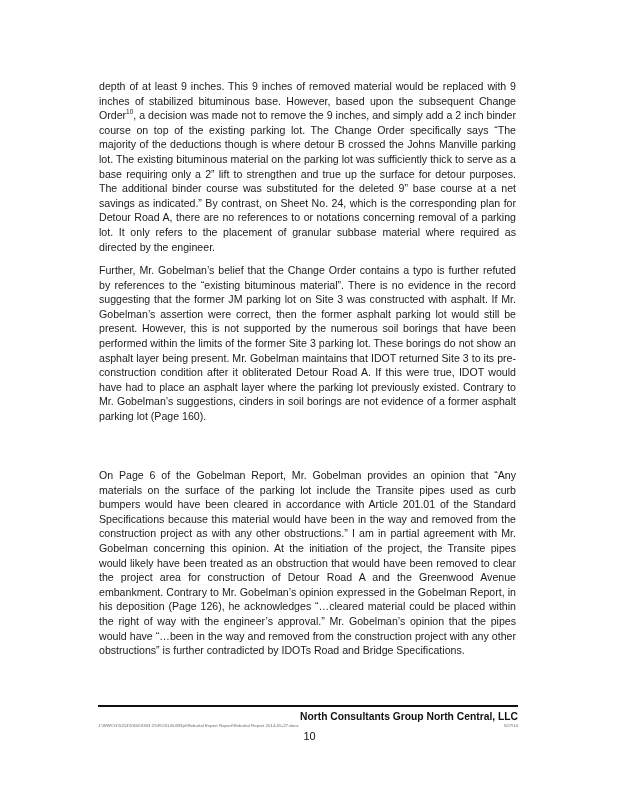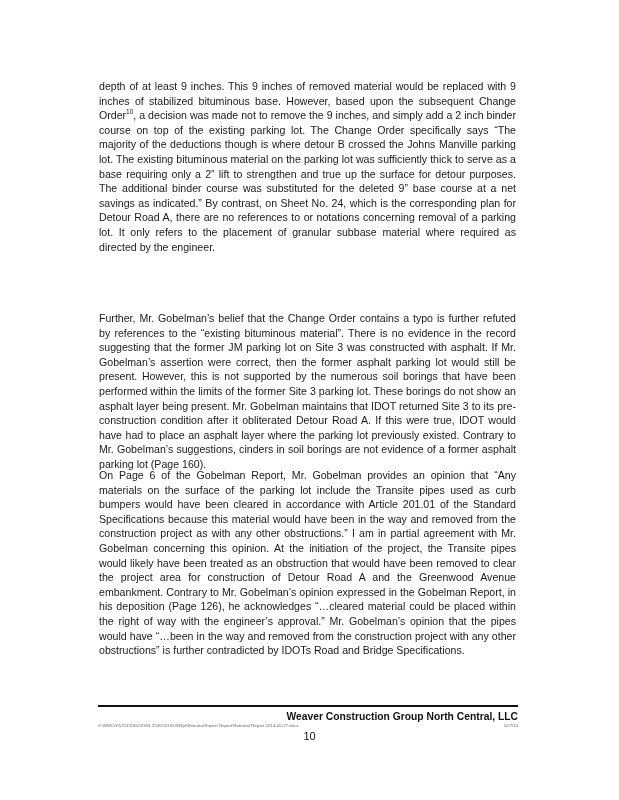--- a/index.html
+++ b/index.html
@@ -3,21 +3,21 @@
   <meta charset="utf-8">
   <style>
     html, body { margin: 0; padding: 0; background: #ffffff; }
     body { width: 619px; height: 800px; position: relative; overflow: hidden;
       font-family: "Liberation Sans", "DejaVu Sans", sans-serif; color: #1a1a1a; }
     .page { position: absolute; left: 0; top: 0; width: 619px; height: 800px; background: #fff; }
     .body-text { position: absolute; left: 99px; width: 417px; font-size: 10.6px; line-height: 14.6px;
       text-align: justify; }
     .para { margin: 0; }
     #p1 { top: 79px; }
-    #p2 { top: 263px; margin-top: 48px; }
+    #p2 { top: 263px; }
     .heading { position: absolute; left: 99px; top: 438px; width: 430px;
       font-family: "DejaVu Serif", "Liberation Serif", serif; font-weight: bold;
       font-size: 13.6px; line-height: 18px; color: #111; }
     #p3 { top: 468px; }
     .footer-rule { position: absolute; left: 98px; top: 705px; width: 420px; height: 1.5px; background: #111; }
     .footer-company { position: absolute; right: 101px; top: 711px; font-size: 10.3px; font-weight: bold; color: #111; }
     .footer-path { position: absolute; left: 98px; top: 723px; font-size: 4.3px; color: #666; letter-spacing: 0.05px; white-space: nowrap; }
     .footer-rev { position: absolute; right: 101px; top: 723px; font-size: 4.3px; color: #666; }
     .page-num { position: absolute; left: 0; width: 619px; top: 730px; text-align: center; font-size: 11px; color: #111; }
     sup { font-size: 6.5px; line-height: 0; }
@@ -34,18 +34,18 @@
   <div class="body-text" id="p2">
     <p class="para">Further, Mr. Gobelman’s belief that the Change Order contains a typo is further refuted by references to the “existing bituminous material”.  There is no evidence in the record suggesting that the former JM parking lot on Site 3 was constructed with asphalt.  If Mr. Gobelman’s assertion were correct, then the former asphalt parking lot would still be present.  However, this is not supported by the numerous soil borings that have been performed within the limits of the former Site 3 parking lot.  These borings do not show an asphalt layer being present.  Mr. Gobelman maintains that IDOT returned Site 3 to its pre-construction condition after it obliterated Detour Road A.  If this were true, IDOT would have had to place an asphalt layer where the parking lot previously existed.  Contrary to Mr. Gobelman’s suggestions, cinders in soil borings are not evidence of a former asphalt parking lot (Page 160).</p>
   </div>
 
 
   <div class="body-text" id="p3">
     <p class="para">On Page 6 of the Gobelman Report, Mr. Gobelman provides an opinion that “Any materials on the surface of the parking lot include the Transite pipes used as curb bumpers would have been cleared in accordance with Article 201.01 of the Standard Specifications because this material would have been in the way and removed from the construction project as with any other obstructions.”  I am in partial agreement with Mr. Gobelman concerning this opinion.  At the initiation of the project, the Transite pipes would likely have been treated as an obstruction that would have been removed to clear the project area for construction of Detour Road A and the Greenwood Avenue embankment.  Contrary to Mr. Gobelman’s opinion expressed in the Gobelman Report, in his deposition (Page 126), he acknowledges “…cleared material could be placed within the right of way with the engineer’s approval.”  Mr. Gobelman’s opinion that the pipes would have “…been in the way and removed from the construction project with any other obstructions” is further contradicted by IDOTs Road and Bridge Specifications.</p>
   </div>
 
   <div class="footer-rule"></div>
-  <div class="footer-company">Weaver Construction Group North Central, LLC</div>
+  <div class="footer-company">North Consultants Group North Central, LLC</div>
   <div class="footer-path">J:\WWCG\5253\5300\3333.25\R\2014\05\Rpt\Rebuttal Expert Report\Rebuttal Report 2014-05-27.docx</div>
   <div class="footer-rev">5/27/14</div>
   <div class="page-num">10</div>
 
 </div>
 
 </body></html>

